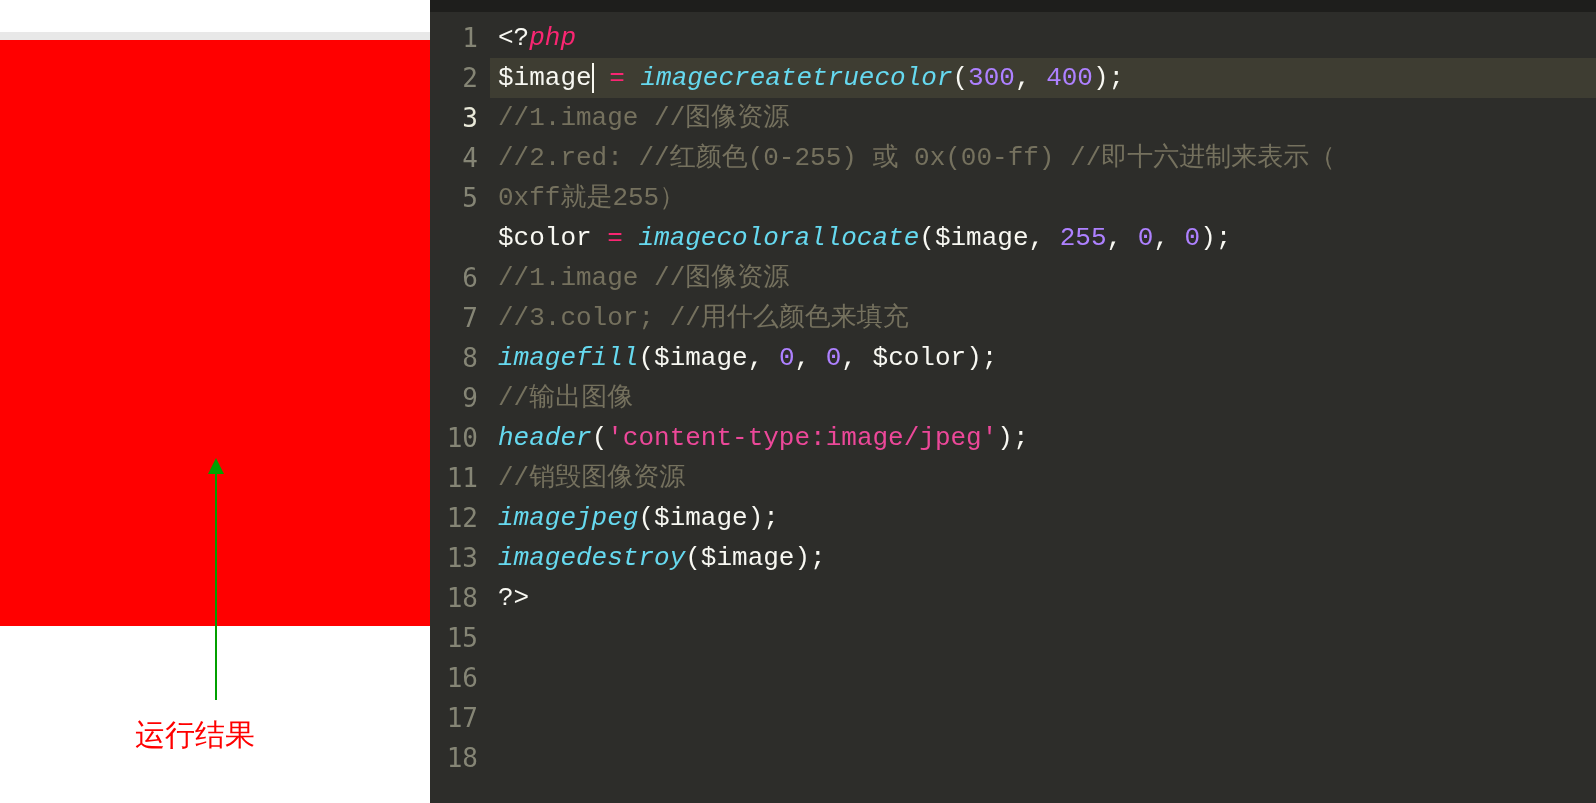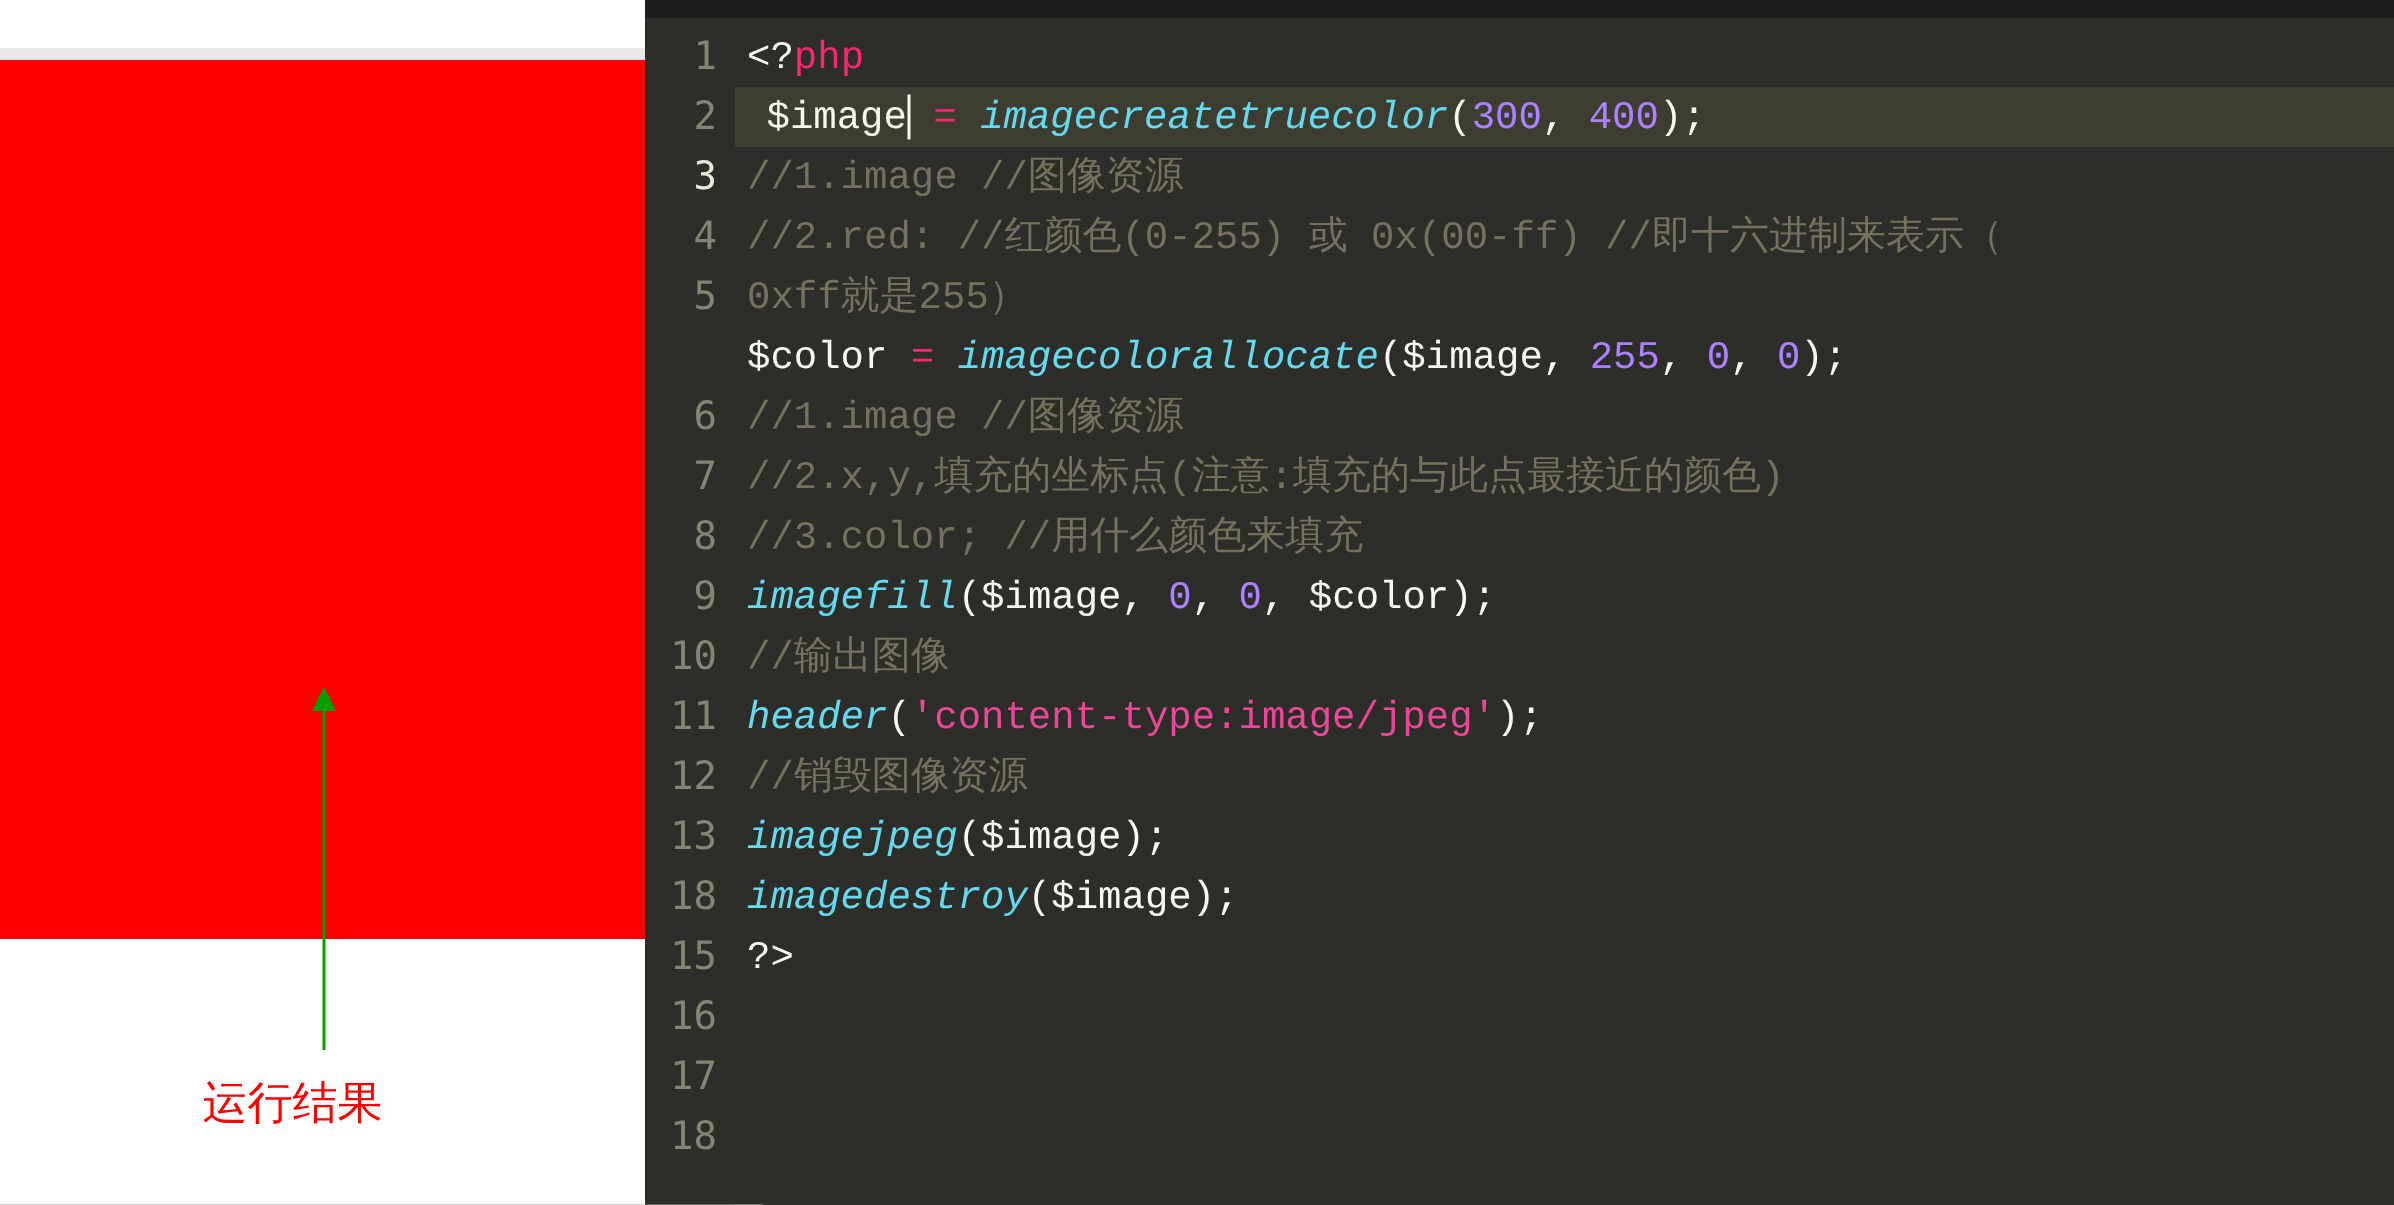--- a/index.html
+++ b/index.html
@@ -98,33 +98,33 @@
       line-height: 40px;
     }
     .code-line {
       height: 40px;
       white-space: nowrap;
       color: #f8f8f2;
     }
     .code-line.highlighted {
       background: #3e3d32;
       margin-left: -8px;
-      padding-left: 21px;
+      padding-left: 8px;
     }
     
     .tok-tag { color: #f8f8f2; }
     .tok-comment { color: #75715e; }
     .tok-var { color: #f8f8f2; }
     .tok-op { color: #f92672; }
     .tok-func { color: #66d9ef; font-style: italic; }
     .tok-paren { color: #f8f8f2; }
     .tok-num { color: #ae81ff; }
     .tok-punc { color: #f8f8f2; }
     .tok-str { color: #ec4899; }
-    .tok-kw { color: #f92672; }
+    .tok-kw { color: #f92672; font-style: italic; }
     .cursor {
       border-left: 2px solid #f8f8f0;
       animation: blink 1s step-start infinite;
     }
     @keyframes blink {
       50% { border-color: transparent; }
     }
   </style>
 </head>
 <body>
@@ -163,21 +163,20 @@
   </div>
 
   <div class="code-area">
     <div class="code-line"><span class="tok-tag">&lt;?</span><span class="tok-kw">php</span></div>
     <div class="code-line highlighted"><span class="tok-var">$image</span><span class="cursor"></span><span class="tok-op"> = </span><span class="tok-func">imagecreatetruecolor</span><span class="tok-paren">(</span><span class="tok-num">300</span><span class="tok-punc">, </span><span class="tok-num">400</span><span class="tok-paren">)</span><span class="tok-punc">;</span></div>
     <div class="code-line"><span class="tok-comment">//1.image  //图像资源</span></div>
     <div class="code-line"><span class="tok-comment">//2.red:  //红颜色(0-255)  或  0x(00-ff)  //即十六进制来表示（</span></div>
     <div class="code-line"><span class="tok-comment">0xff就是255）</span></div>
     <div class="code-line"><span class="tok-var">$color</span><span class="tok-op"> = </span><span class="tok-func">imagecolorallocate</span><span class="tok-paren">(</span><span class="tok-var">$image</span><span class="tok-punc">, </span><span class="tok-num">255</span><span class="tok-punc">, </span><span class="tok-num">0</span><span class="tok-punc">, </span><span class="tok-num">0</span><span class="tok-paren">)</span><span class="tok-punc">;</span></div>
     <div class="code-line"><span class="tok-comment">//1.image  //图像资源</span></div>
-    <div class="code-line"><span class="tok-comment">//2.x,y,填充的坐标点(注意:填充的与此点最接近的颜色)</span></div>
     <div class="code-line"><span class="tok-comment">//3.color;  //用什么颜色来填充</span></div>
     <div class="code-line"><span class="tok-func">imagefill</span><span class="tok-paren">(</span><span class="tok-var">$image</span><span class="tok-punc">, </span><span class="tok-num">0</span><span class="tok-punc">, </span><span class="tok-num">0</span><span class="tok-punc">, </span><span class="tok-var">$color</span><span class="tok-paren">)</span><span class="tok-punc">;</span></div>
     <div class="code-line"><span class="tok-comment">//输出图像</span></div>
     <div class="code-line"><span class="tok-func">header</span><span class="tok-paren">(</span><span class="tok-str">'content-type:image/jpeg'</span><span class="tok-paren">)</span><span class="tok-punc">;</span></div>
     <div class="code-line"><span class="tok-comment">//销毁图像资源</span></div>
     <div class="code-line"><span class="tok-func">imagejpeg</span><span class="tok-paren">(</span><span class="tok-var">$image</span><span class="tok-paren">)</span><span class="tok-punc">;</span></div>
     <div class="code-line"><span class="tok-func">imagedestroy</span><span class="tok-paren">(</span><span class="tok-var">$image</span><span class="tok-paren">)</span><span class="tok-punc">;</span></div>
     <div class="code-line"><span class="tok-tag">?&gt;</span></div>
   </div>
 </div>

